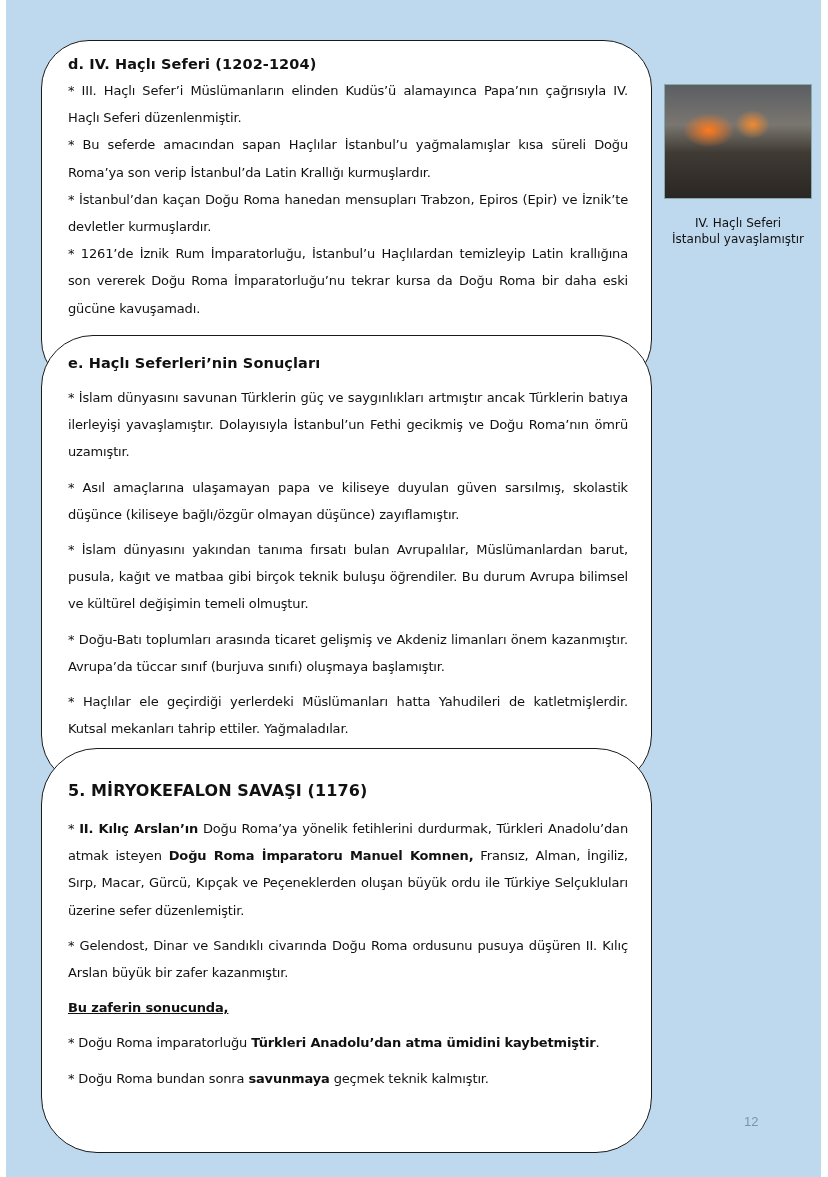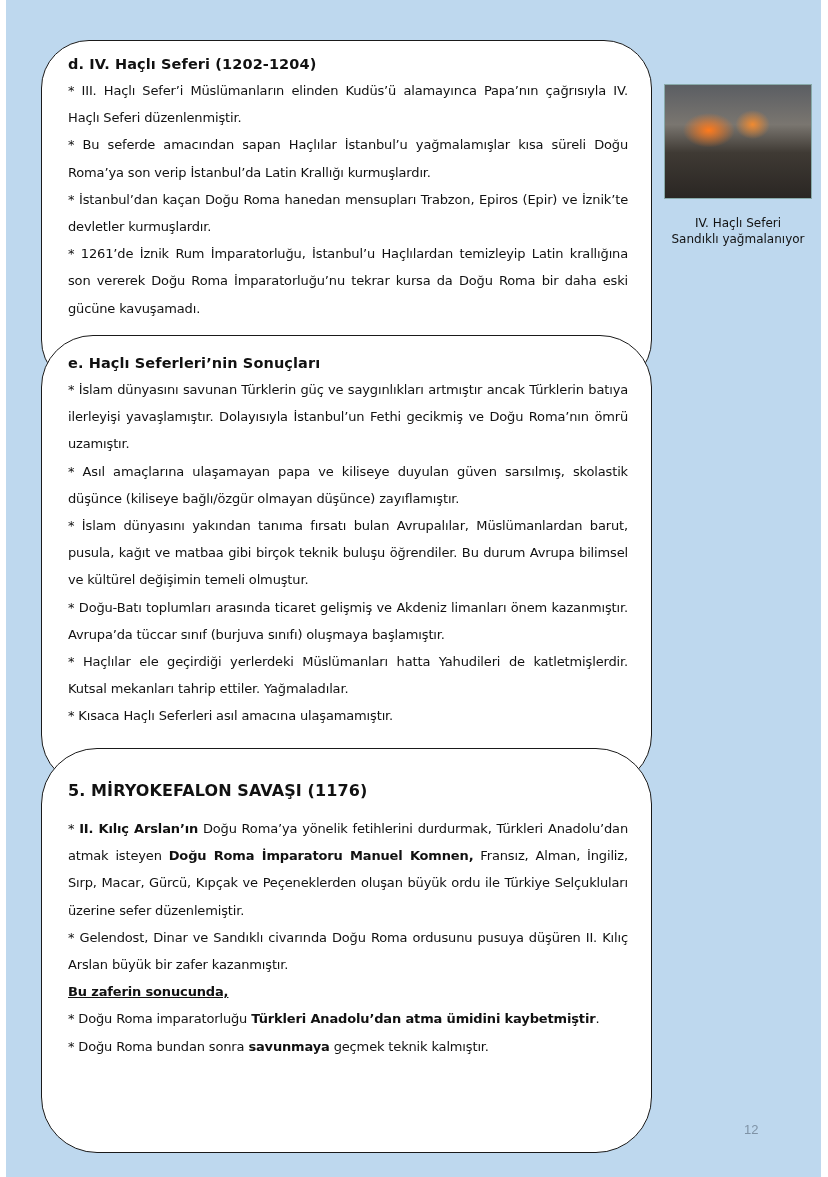--- a/index.html
+++ b/index.html
@@ -28,21 +28,21 @@
   .title {
     font-family: "DejaVu Sans", sans-serif;
     font-weight: bold; font-size: 14.5px; line-height: 26px;
     margin: 0; letter-spacing: 0.1px;
   }
   #box3 .title { font-size: 16px; line-height: 28px; margin-bottom: 10px; }
   .para {
     font-size: 13px; line-height: 27.2px; margin: 0;
     text-align: justify; letter-spacing: -0.15px;
   }
-  #box2 .para, #box3 .para { line-height: 27.2px; }
+  #box2 .para, #box3 .para { line-height: 27.2px; margin-top: 8px; }
   .para b { font-weight: bold; }
   .para u { text-decoration: underline; font-weight: bold; }
   .last-left { text-align-last: left; }
 
   .figure { position: absolute; left: 652px; width: 160px; text-align: center; }
   .figure .img {
     width: 148px; margin: 0 auto; border: 1px solid #8aa; box-sizing: border-box;
   }
   .figure .caption {
     font-size: 12px; line-height: 15.5px; color: #111; margin-top: 17px;
@@ -64,40 +64,40 @@
       linear-gradient(180deg, #c9b68e 0%, #a88a62 40%, #7a5a3a 100%);
     border: 3px solid #8b3a22;
   }
   #fig3 { top: 856px; }
   #fig3 .img { height: 108px;
     background:
       linear-gradient(180deg, #b8c2c9 0%, #8c8f86 30%, #6b6252 50%, #4a3d2e 70%, #2e261e 100%);
   }
   .page-number {
     position: absolute; left: 738px; top: 1114px;
-    font-family: "Liberation Sans", sans-serif; font-size: 13px; color: #7f93a6; margin-top: 8px;
+    font-family: "Liberation Sans", sans-serif; font-size: 13px; color: #7f93a6;
   }
 </style>
 </head>
 <body>
 
 <div class="page">
 
   <div class="box" id="box1">
     <p class="title">d. IV. Haçlı Seferi (1202-1204)</p>
     <p class="para">* III. Haçlı Sefer’i Müslümanların elinden Kudüs’ü alamayınca Papa’nın çağrısıyla IV. Haçlı Seferi düzenlenmiştir.</p>
     <p class="para"> * Bu seferde amacından sapan Haçlılar İstanbul’u yağmalamışlar kısa süreli Doğu Roma’ya son verip İstanbul’da Latin Krallığı kurmuşlardır.</p>
     <p class="para">* İstanbul’dan kaçan Doğu Roma hanedan mensupları Trabzon, Epiros (Epir) ve İznik’te devletler kurmuşlardır.</p>
     <p class="para last-left">* 1261’de İznik Rum İmparatorluğu, İstanbul’u Haçlılardan temizleyip Latin krallığına son vererek Doğu Roma İmparatorluğu’nu tekrar kursa da Doğu Roma bir daha eski gücüne kavuşamadı.</p>
   </div>
   <div class="figure" id="fig1">
     <div class="img"></div>
     <div class="caption">
       <div>IV. Haçlı Seferi</div>
-      <div>Sandıklı yağmalanıyor</div>
+      <div>İstanbul yavaşlamıştır</div>
     </div>
   </div>
 
   <div class="box" id="box2">
     <p class="title">e. Haçlı Seferleri’nin Sonuçları</p>
     <p class="para">* İslam dünyasını savunan Türklerin güç ve saygınlıkları artmıştır ancak Türklerin batıya ilerleyişi yavaşlamıştır. Dolayısıyla İstanbul’un Fethi gecikmiş ve Doğu Roma’nın ömrü uzamıştır.</p>
     <p class="para">* Asıl amaçlarına ulaşamayan papa ve kiliseye duyulan güven sarsılmış, skolastik düşünce (kiliseye bağlı/özgür olmayan düşünce) zayıflamıştır.</p>
     <p class="para">*  İslam dünyasını yakından tanıma fırsatı bulan Avrupalılar, Müslümanlardan barut, pusula, kağıt ve matbaa gibi birçok teknik buluşu öğrendiler. Bu durum Avrupa bilimsel ve kültürel değişimin temeli olmuştur.</p>
     <p class="para">* Doğu-Batı toplumları arasında ticaret gelişmiş ve Akdeniz limanları önem kazanmıştır. Avrupa’da tüccar sınıf (burjuva sınıfı) oluşmaya başlamıştır.</p>
     <p class="para">*  Haçlılar ele geçirdiği yerlerdeki Müslümanları hatta Yahudileri de katletmişlerdir. Kutsal mekanları tahrip ettiler. Yağmaladılar.</p>

